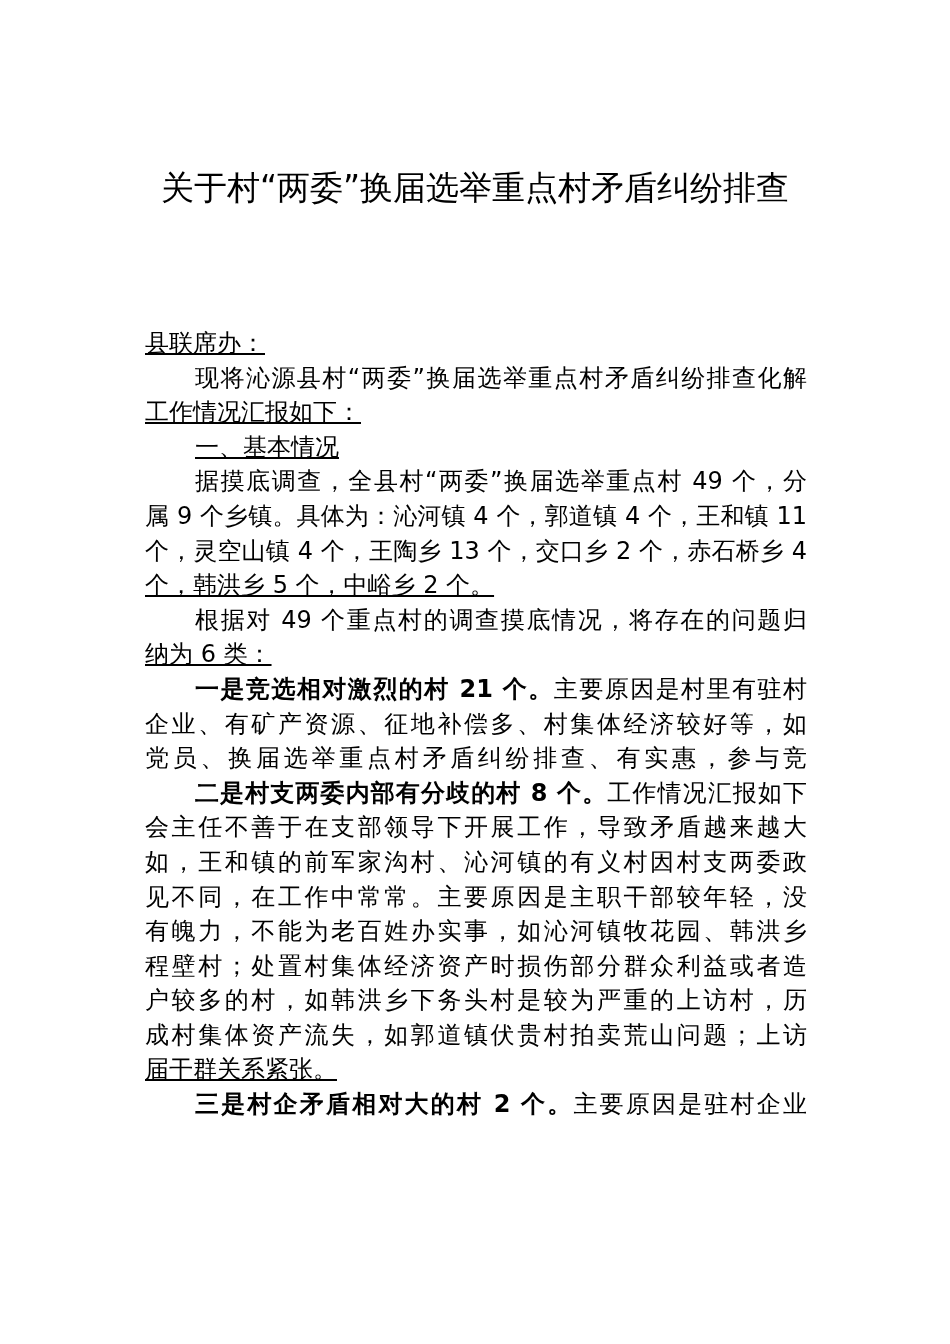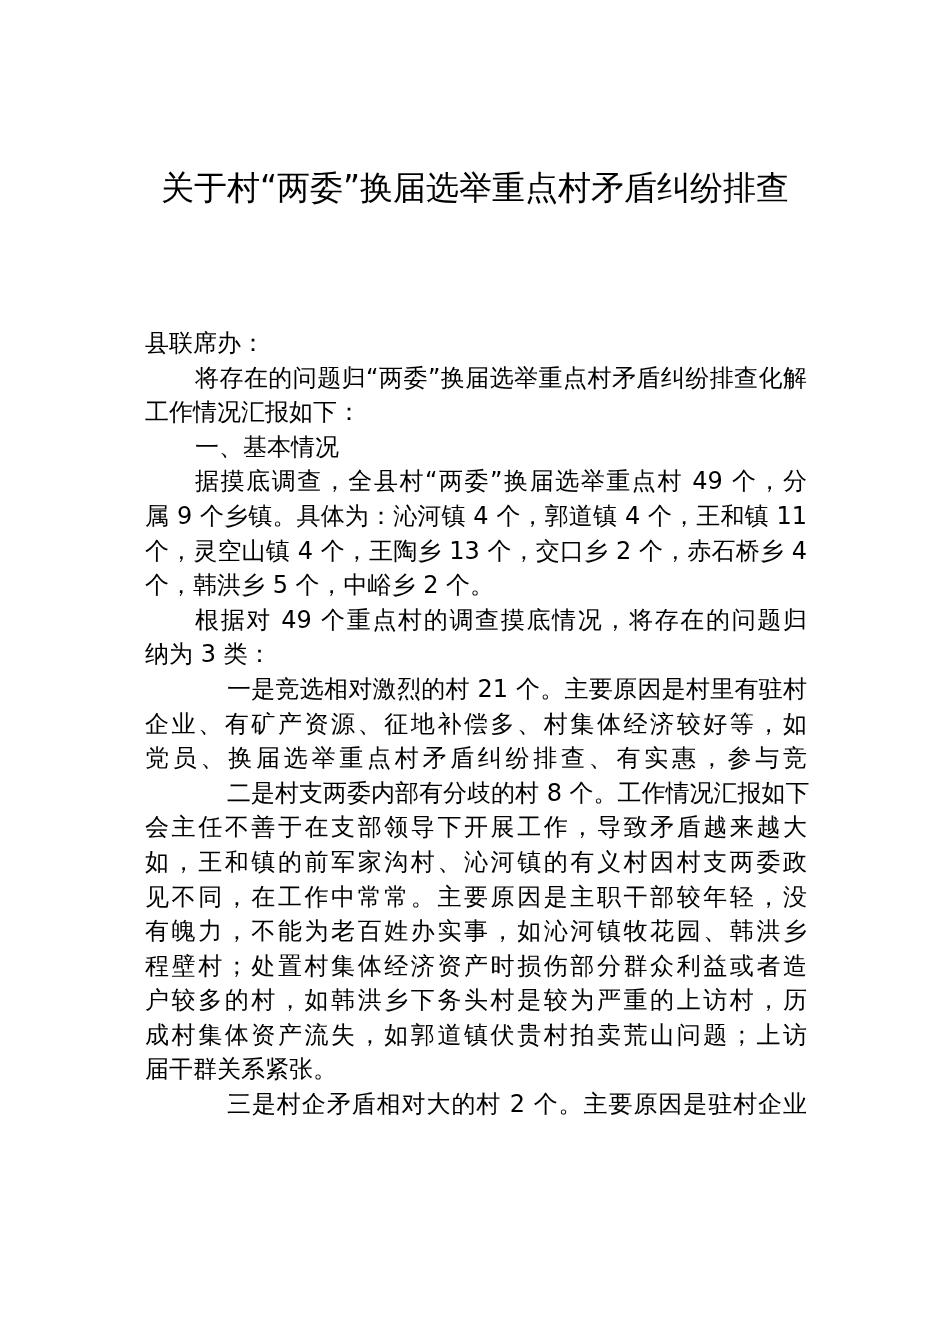--- a/index.html
+++ b/index.html
@@ -6,42 +6,42 @@
   body { width: 950px; height: 1344px; position: relative; overflow: hidden;
          font-family: "DejaVu Sans", "Liberation Sans", sans-serif; color: #000; }
   .page { position: absolute; left: 0; top: 0; width: 950px; height: 968px; background: #fff; }
   .title { position: absolute; left: 140px; width: 670px; text-align: center;
            font-size: 33px; line-height: 40px; letter-spacing: 0px; white-space: nowrap; }
   .t1 { top: 168px; }
   .t2 { top: 238px; }
   .body-text { position: absolute; left: 145px; top: 326px; width: 662px;
                font-size: 24px; line-height: 34.6px; text-align: justify; }
   .line { display: block; white-space: nowrap; height: 34.6px; text-align-last: justify; }
-  .line.last { text-align-last: left; }
+  .line.last { text-align-last: left; text-decoration: underline; }
   .indent { padding-left: 50px; }
-  .bold { font-weight: normal; margin-left: 32px; }
+  .bold { font-weight: bold; }
 </style>
 </head>
 <body>
 
 <div class="page">
   <div class="title t1">关于村“两委”换届选举重点村矛盾纠纷排查</div>
 
   <div class="body-text">
     <span class="line last">县联席办：</span>
     <div id="lines">
-        <span class="line indent"><span>将存在的问题归“两委”换届选举重点村矛盾纠纷排查化解</span></span>
+        <span class="line indent"><span>现将沁源县村“两委”换届选举重点村矛盾纠纷排查化解</span></span>
         <span class="line last"><span>工作情况汇报如下：</span></span>
         <span class="line indent last"><span>一、基本情况</span></span>
         <span class="line indent"><span>据摸底调查，全县村“两委”换届选举重点村 49 个，分</span></span>
         <span class="line"><span>属 9 个乡镇。具体为：沁河镇 4 个，郭道镇 4 个，王和镇 11</span></span>
         <span class="line"><span>个，灵空山镇 4 个，王陶乡 13 个，交口乡 2 个，赤石桥乡 4</span></span>
         <span class="line last"><span>个，韩洪乡 5 个，中峪乡 2 个。</span></span>
         <span class="line indent"><span>根据对 49 个重点村的调查摸底情况，将存在的问题归</span></span>
-        <span class="line last"><span>纳为 3 类：</span></span>
+        <span class="line last"><span>纳为 6 类：</span></span>
         <span class="line indent"><span class="bold">一是竞选相对激烈的村 21 个。</span><span>主要原因是村里有驻村</span></span>
         <span class="line"><span>企业、有矿产资源、征地补偿多、村集体经济较好等，如</span></span>
         <span class="line"><span>党员、换届选举重点村矛盾纠纷排查、有实惠，参与竞</span></span>
         <span class="line indent"><span class="bold">二是村支两委内部有分歧的村 8 个。</span><span>工作情况汇报如下</span></span>
         <span class="line"><span>会主任不善于在支部领导下开展工作，导致矛盾越来越大</span></span>
         <span class="line"><span>如，王和镇的前军家沟村、沁河镇的有义村因村支两委政</span></span>
         <span class="line"><span>见不同，在工作中常常。主要原因是主职干部较年轻，没</span></span>
         <span class="line"><span>有魄力，不能为老百姓办实事，如沁河镇牧花园、韩洪乡</span></span>
         <span class="line"><span>程壁村；处置村集体经济资产时损伤部分群众利益或者造</span></span>
         <span class="line"><span>户较多的村，如韩洪乡下务头村是较为严重的上访村，历</span></span>

